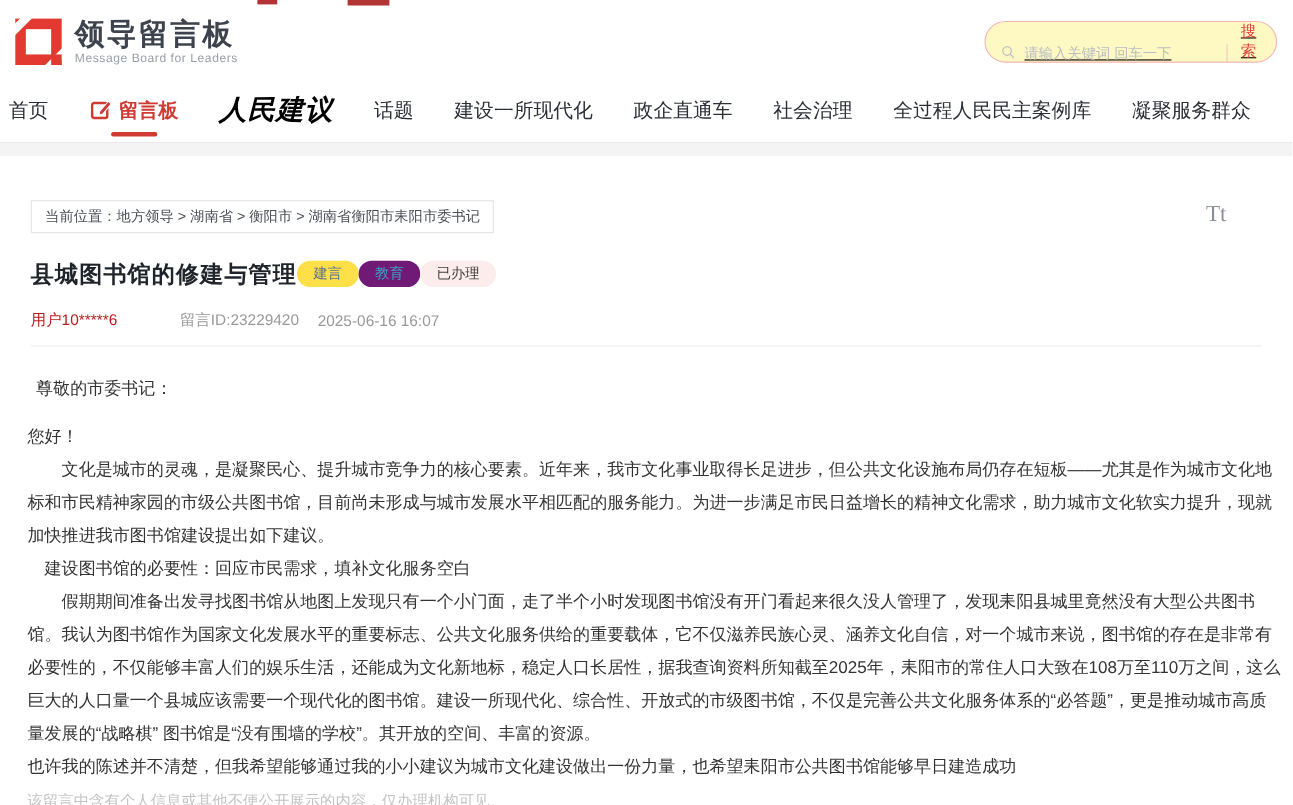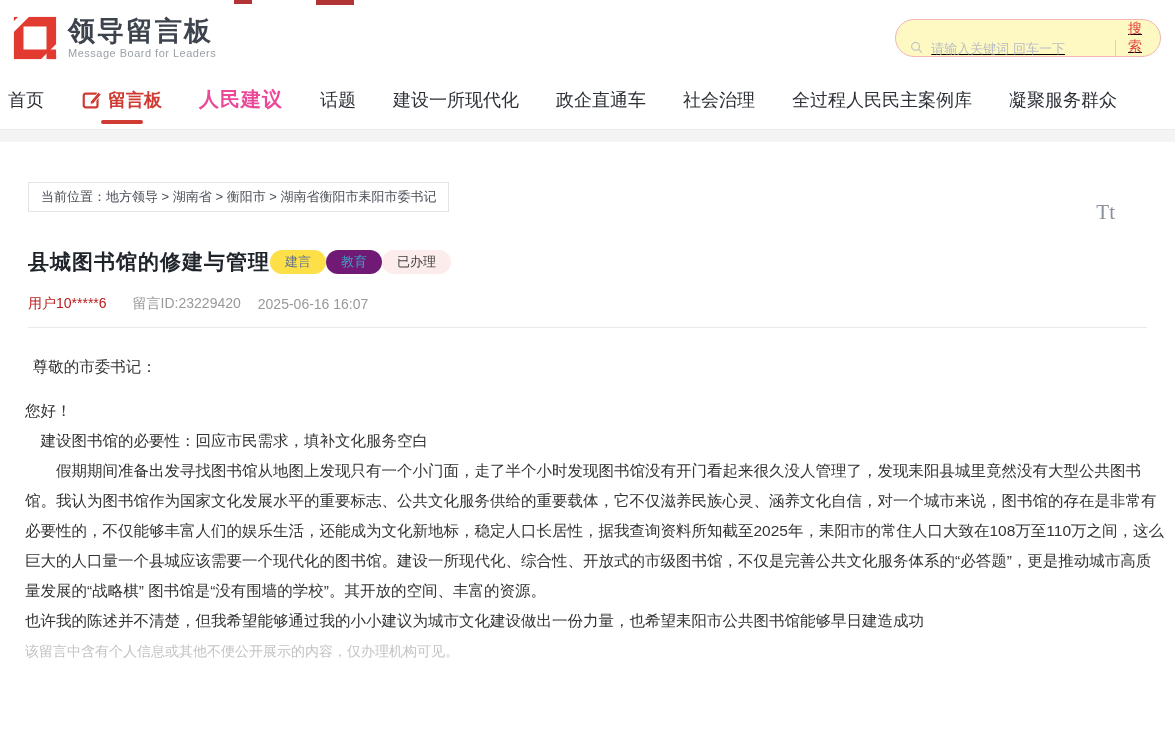--- a/index.html
+++ b/index.html
@@ -28,39 +28,39 @@
   .search-btn { color:#e0413c; font-size:14px; background:none; border:none;
     font-family:inherit; cursor:pointer;margin-top:28px; }
 
   
   .nav { height:53px; display:flex; align-items:center; gap:37px; padding:0 10px 6px 8px; background:#fff; }
   .nav-item { font-size:18px; color:#2b2f36; cursor:pointer; position:relative;
     display:flex; align-items:center; gap:5px; white-space:nowrap; }
   .nav-item.active { color:#cf3a32; font-weight:bold; }
   .nav-item.active .underline { position:absolute; left:50%; transform:translateX(-50%);
     bottom:-12px; width:42px; height:4px; border-radius:2px; background:#cf3a32; }
-  .nav-item.brand { color:#ec4899; font-weight:bold; 
-    font-family:"Liberation Serif","DejaVu Serif",serif; font-size:20px; letter-spacing:1px; }
+  .nav-item.brand { color:#000000; font-weight:bold; font-style:italic;
+    font-family:"Liberation Serif","DejaVu Serif",serif; font-size:25px; letter-spacing:1px; }
   .gray-band { height:13px; background:#f4f4f5; border-top:1px solid #ececee; }
 
   
   .main { padding:40px 14px 0 28px; }
   .crumb-row { display:flex; justify-content:space-between; align-items:flex-start; }
   .breadcrumb { display:inline-block; border:1px solid #e4e4e6; padding:5px 12px;
     font-size:13px; color:#4a4f57; background:#fff; }
   .fontsize-tool { color:#8a9099; font-size:21px; margin-right:46px; cursor:pointer;
-    font-family:"Liberation Serif","DejaVu Serif",serif;margin-top:18px; }
+    font-family:"Liberation Serif","DejaVu Serif",serif; }
 
   .title-row { display:flex; align-items:center; margin-top:23px; }
   .post-title { font-size:21px; font-weight:bold; color:#1f232a; letter-spacing:1px; }
   .tag { font-size:13px; padding:3px 15px; border-radius:13px; white-space:nowrap; }
 
   .meta-row { display:flex; align-items:center; margin-top:19px; font-size:14px; color:#999; }
   .meta-user { font-weight:normal; color:#b91c1c; margin-right:26px; }
-  .meta-id { margin-right:17px; }
+  .meta-id { margin-right:17px;margin-left:31px; }
 
   .divider { height:1px; background:#e9e9eb; margin:14px 0 0 0; width:1119px; }
 
   .article { margin-top:24px; margin-left:-3px; font-size:15.5px; color:#333;
     line-height:30px; width:1140px; }
   .article p { margin:0; }
   .p-gap { margin-top:14px !important; }
   .ind-05 { text-indent:0.5em; }
   .ind-1 { text-indent:1em; }
   .ind-2 { text-indent:2em; }
@@ -134,19 +134,20 @@
     <span class="meta-user">用户10*****6</span>
     <span class="meta-id">留言ID:23229420</span>
     <span class="meta-date">2025-06-16 16:07</span>
   </div>
 
   <div class="divider"></div>
 
   <div class="article">
     <p class="ind-05">尊敬的市委书记：</p>
     <p class="p-gap">您好！</p>
+    <p class="ind-2">文化是城市的灵魂，是凝聚民心、提升城市竞争力的核心要素。近年来，我市文化事业取得长足进步，但公共文化设施布局仍存在短板——尤其是作为城市文化地标和市民精神家园的市级公共图书馆，目前尚未形成与城市发展水平相匹配的服务能力。为进一步满足市民日益增长的精神文化需求，助力城市文化软实力提升，现就加快推进我市图书馆建设提出如下建议。</p>
     <p class="ind-1">建设图书馆的必要性：回应市民需求，填补文化服务空白</p>
     <p class="ind-2">假期期间准备出发寻找图书馆从地图上发现只有一个小门面，走了半个小时发现图书馆没有开门看起来很久没人管理了，发现耒阳县城里竟然没有大型公共图书馆。我认为图书馆作为国家文化发展水平的重要标志、公共文化服务供给的重要载体，它不仅滋养民族心灵、涵养文化自信，对一个城市来说，图书馆的存在是非常有必要性的，不仅能够丰富人们的娱乐生活，还能成为文化新地标，稳定人口长居性，据我查询资料所知截至2025年，耒阳市的常住人口大致在108万至110万之间，这么巨大的人口量一个县城应该需要一个现代化的图书馆。建设一所现代化、综合性、开放式的市级图书馆，不仅是完善公共文化服务体系的“必答题”，更是推动城市高质量发展的“战略棋” 图书馆是“没有围墙的学校”。其开放的空间、丰富的资源。</p>
     <p>也许我的陈述并不清楚，但我希望能够通过我的小小建议为城市文化建设做出一份力量，也希望耒阳市公共图书馆能够早日建造成功</p>
     <p class="privacy-note">该留言中含有个人信息或其他不便公开展示的内容，仅办理机构可见。</p>
   </div>
 
 </div>
 
 </body></html>

